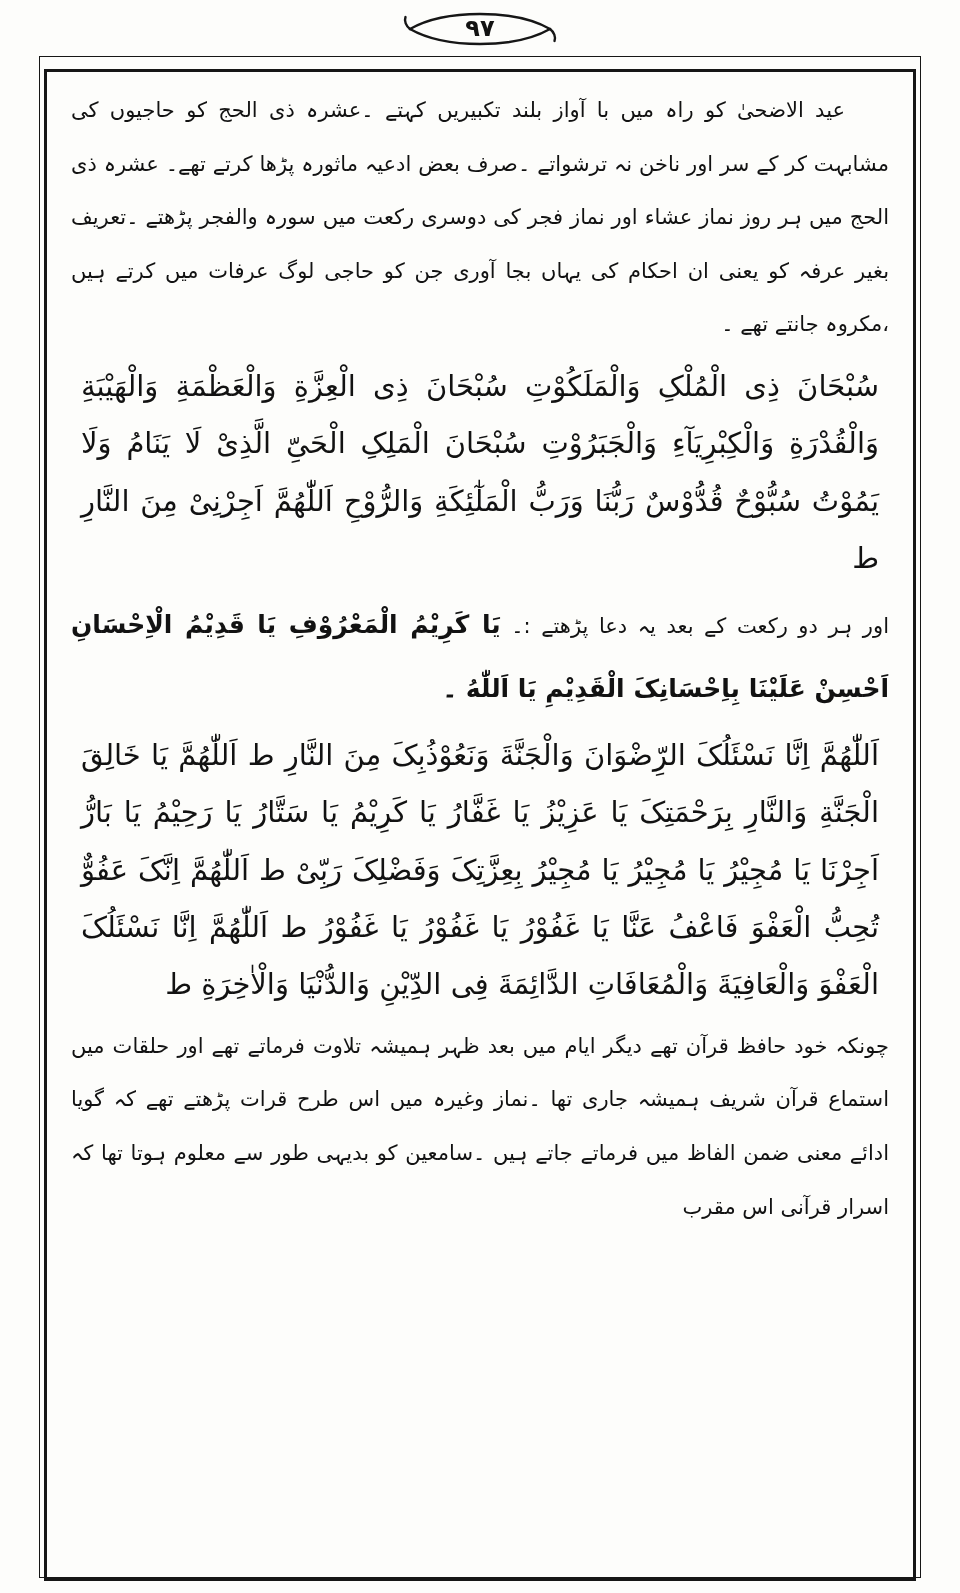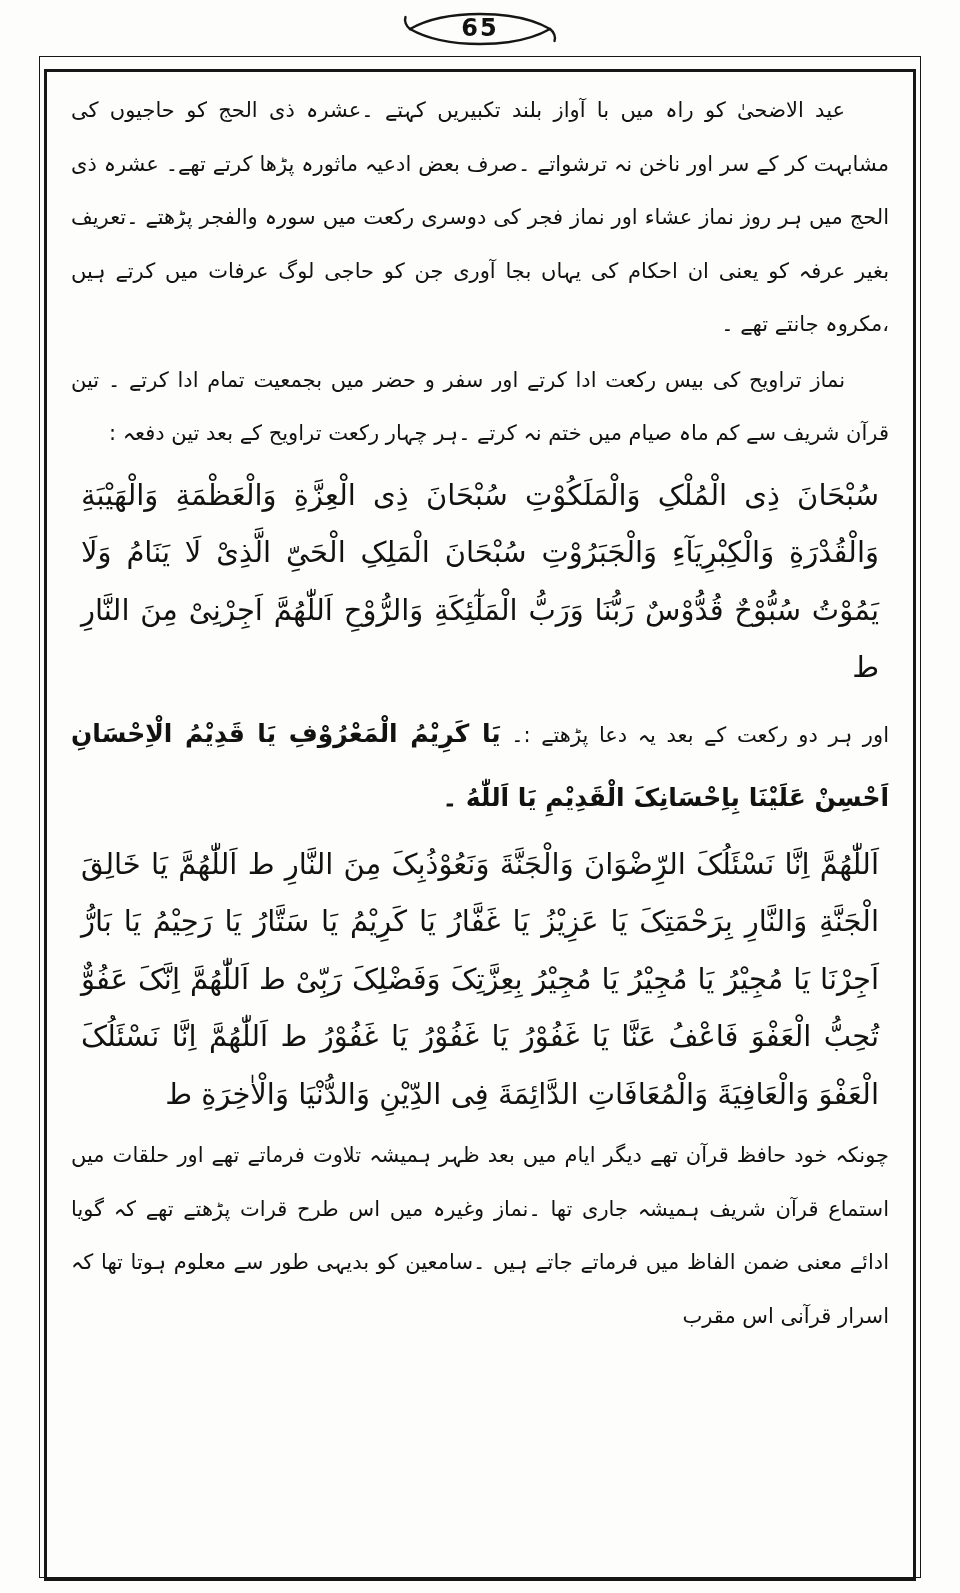--- a/index.html
+++ b/index.html
@@ -80,30 +80,29 @@
 
 <div class="page">
 
   <div class="page-number-badge">
     <svg viewBox="0 0 160 46" width="160" height="46" fill="none" stroke="#161616" stroke-width="2.4" stroke-linecap="round">
       <path d="M10 23 C 45 3, 115 3, 150 23"></path>
       <path d="M10 23 C 45 43, 115 43, 150 23"></path>
       <path d="M10 23 C 6 20, 4 15, 5.5 11"></path>
       <path d="M150 23 C 154 26, 156 31, 154.5 35"></path>
     </svg>
-    <span class="page-number">65</span>
+    <span class="page-number">٩٧</span>
   </div>
 
   <div class="frame-outer">
     <div class="frame-inner">
       <div class="text-body" dir="rtl">
 
         <p class="urdu indent">عید الاضحیٰ کو راہ میں با آواز بلند تکبیریں کہتے ۔عشرہ ذی الحج کو حاجیوں کی مشابہت کر کے سر اور ناخن نہ ترشواتے ۔صرف بعض ادعیہ ماثورہ پڑھا کرتے تھے۔ عشرہ ذی الحج میں ہر روز نماز عشاء اور نماز فجر کی دوسری رکعت میں سورہ والفجر پڑھتے ۔تعریف بغیر عرفہ کو یعنی ان احکام کی یہاں بجا آوری جن کو حاجی لوگ عرفات میں کرتے ہیں ،مکروہ جانتے تھے ۔</p>
 
-        <p class="urdu indent">نماز تراویح کی بیس رکعت ادا کرتے اور سفر و حضر میں بجمعیت تمام ادا کرتے ۔ تین قرآن شریف سے کم ماہ صیام میں ختم نہ کرتے ۔ہر چہار رکعت تراویح کے بعد تین دفعہ :</p>
 
         <p class="arabic">سُبْحَانَ ذِی الْمُلْکِ وَالْمَلَکُوْتِ سُبْحَانَ ذِی الْعِزَّةِ وَالْعَظْمَةِ وَالْهَیْبَةِ وَالْقُدْرَةِ وَالْکِبْرِیَآءِ وَالْجَبَرُوْتِ سُبْحَانَ الْمَلِکِ الْحَیِّ الَّذِیْ لَا یَنَامُ وَلَا یَمُوْتُ سُبُّوْحٌ قُدُّوْسٌ رَبُّنَا وَرَبُّ الْمَلٰٓئِکَةِ وَالرُّوْحِ اَللّٰهُمَّ اَجِرْنِیْ مِنَ النَّارِ ط</p>
 
         <p class="urdu">
           <span>اور ہر دو رکعت کے بعد یہ دعا پڑھتے :۔</span>
           <span class="inline-arabic">یَا کَرِیْمُ الْمَعْرُوْفِ یَا قَدِیْمُ الْاِحْسَانِ اَحْسِنْ عَلَیْنَا بِاِحْسَانِکَ الْقَدِیْمِ یَا اَللّٰهُ ۔</span>
         </p>
 
 
         <p class="arabic">اَللّٰهُمَّ اِنَّا نَسْئَلُکَ الرِّضْوَانَ وَالْجَنَّةَ وَنَعُوْذُبِکَ مِنَ النَّارِ ط اَللّٰهُمَّ یَا خَالِقَ الْجَنَّةِ وَالنَّارِ بِرَحْمَتِکَ یَا عَزِیْزُ یَا غَفَّارُ یَا کَرِیْمُ یَا سَتَّارُ یَا رَحِیْمُ یَا بَارُّ اَجِرْنَا یَا مُجِیْرُ یَا مُجِیْرُ یَا مُجِیْرُ بِعِزَّتِکَ وَفَضْلِکَ رَبِّیْ ط اَللّٰهُمَّ اِنَّکَ عَفُوٌّ تُحِبُّ الْعَفْوَ فَاعْفُ عَنَّا یَا غَفُوْرُ یَا غَفُوْرُ یَا غَفُوْرُ ط اَللّٰهُمَّ اِنَّا نَسْئَلُکَ الْعَفْوَ وَالْعَافِیَةَ وَالْمُعَافَاتِ الدَّائِمَةَ فِی الدِّیْنِ وَالدُّنْیَا وَالْاٰخِرَةِ ط</p>

